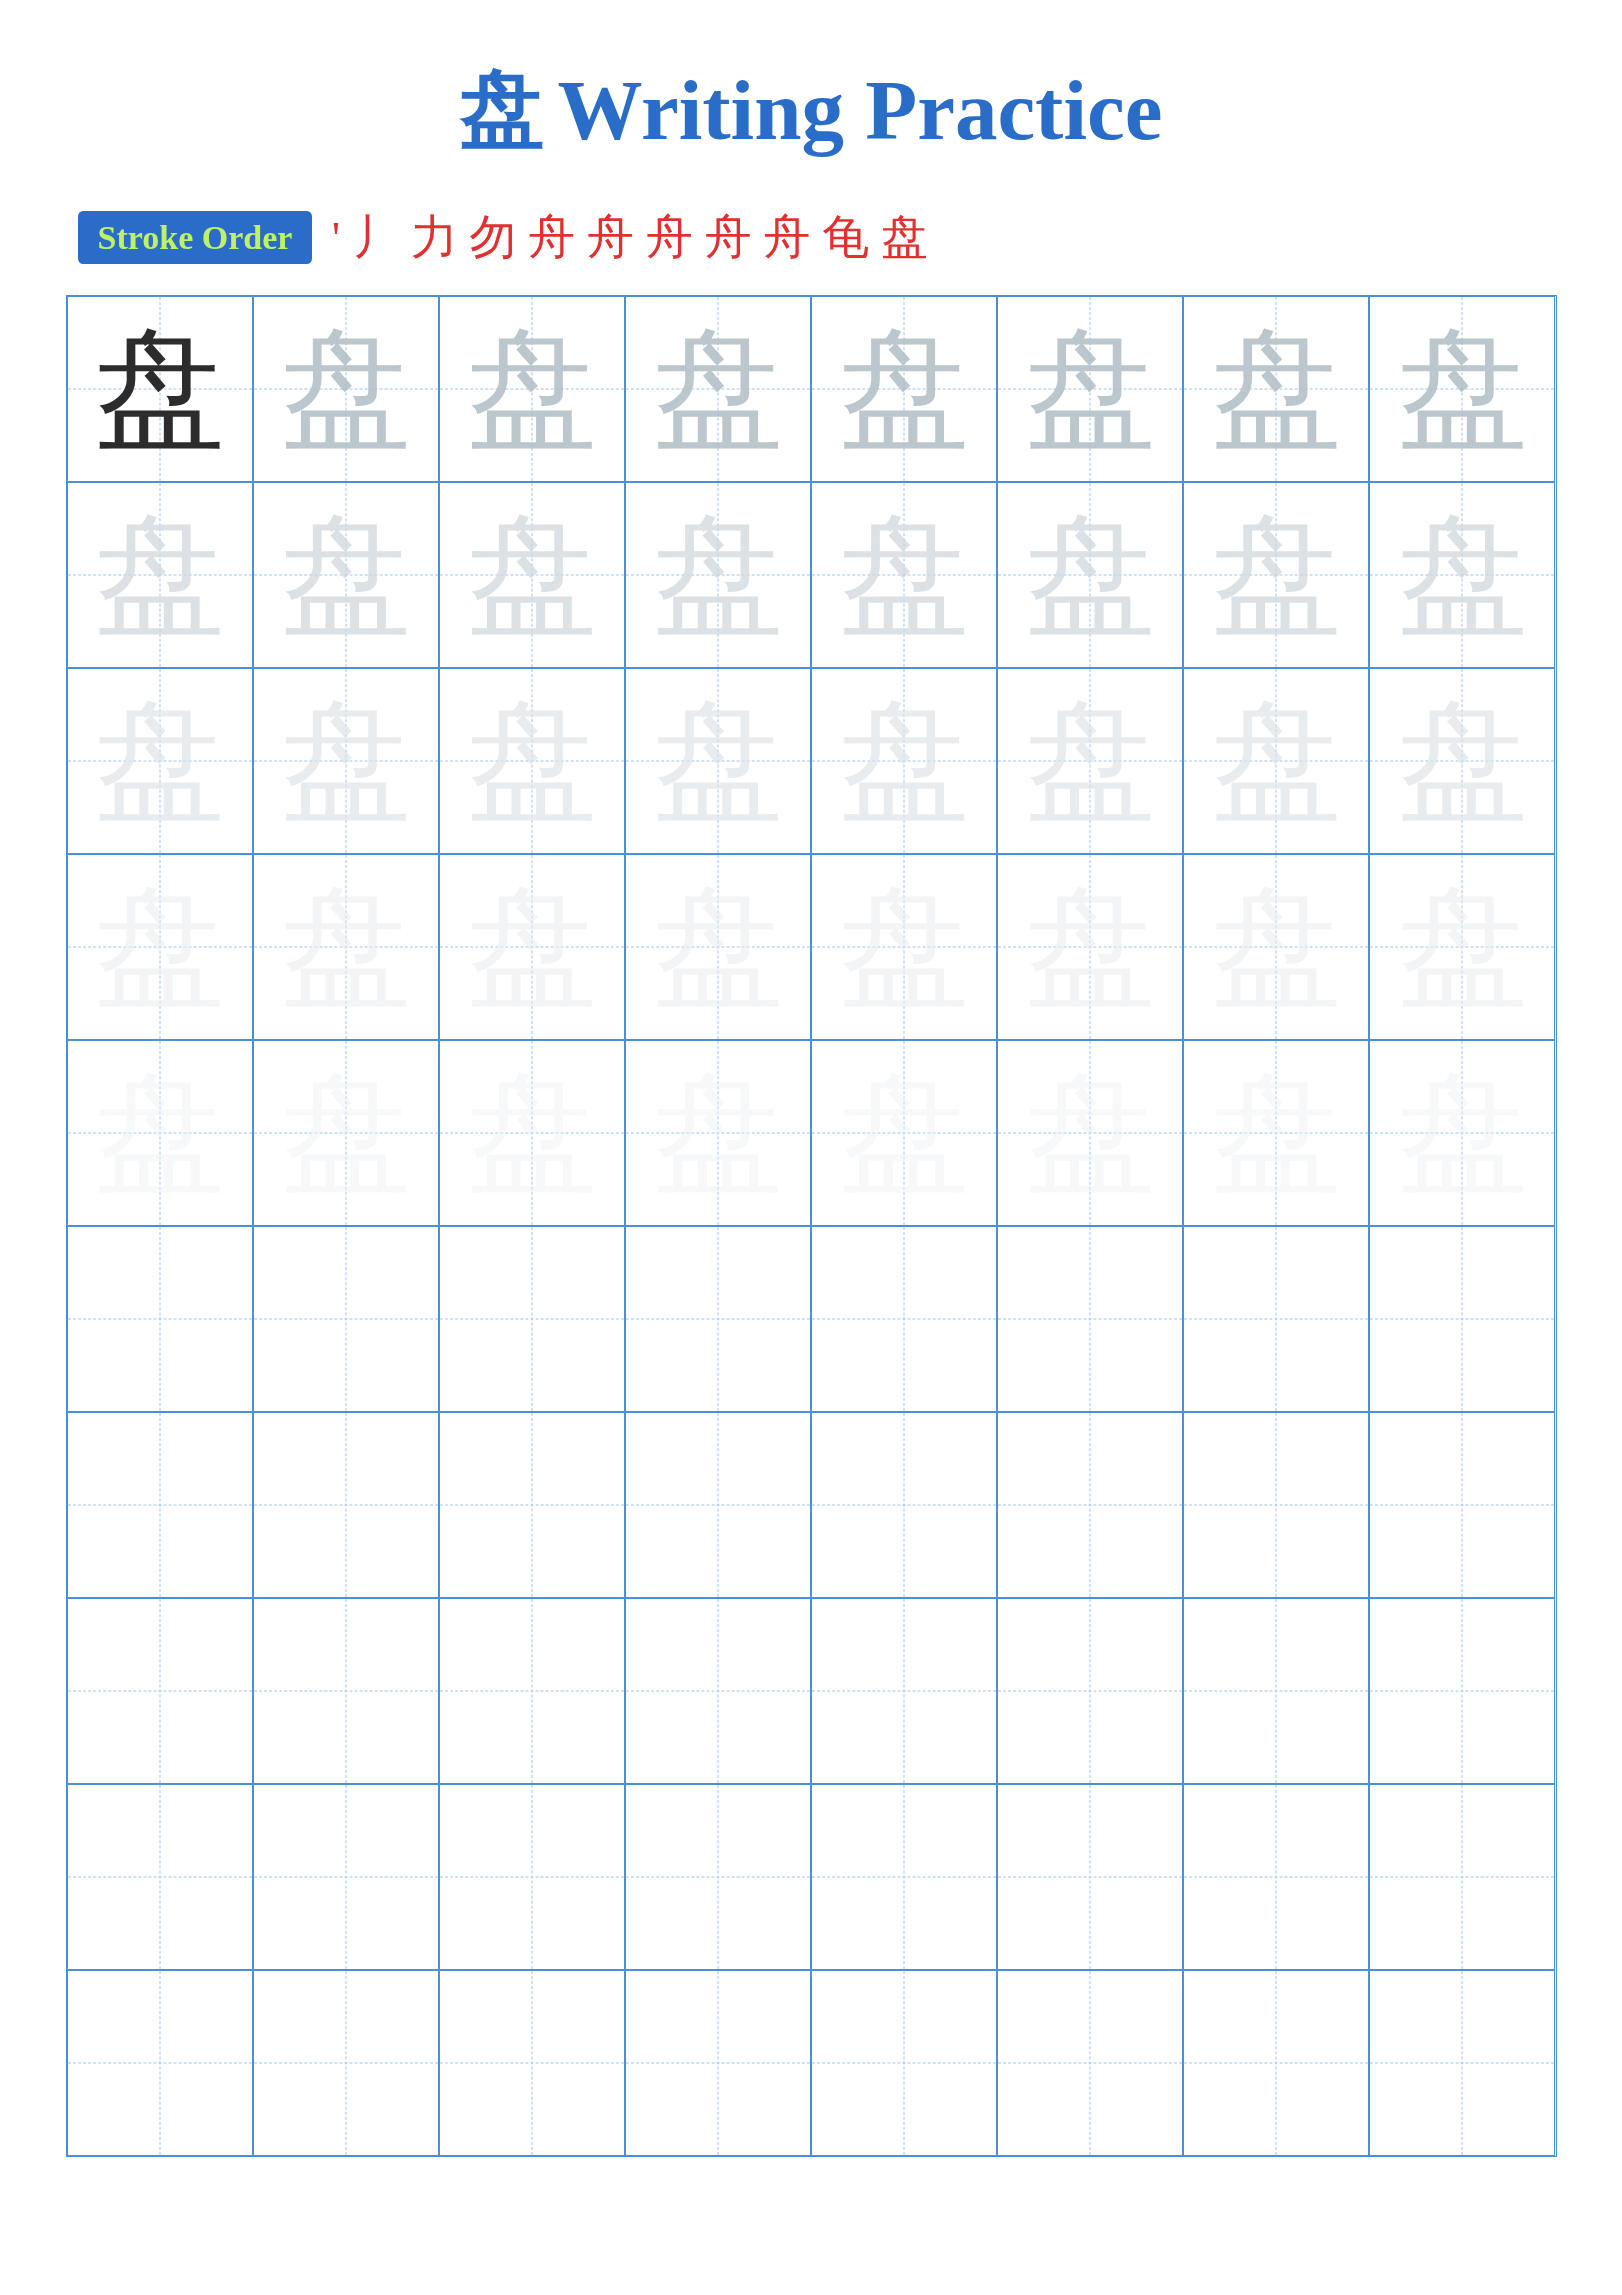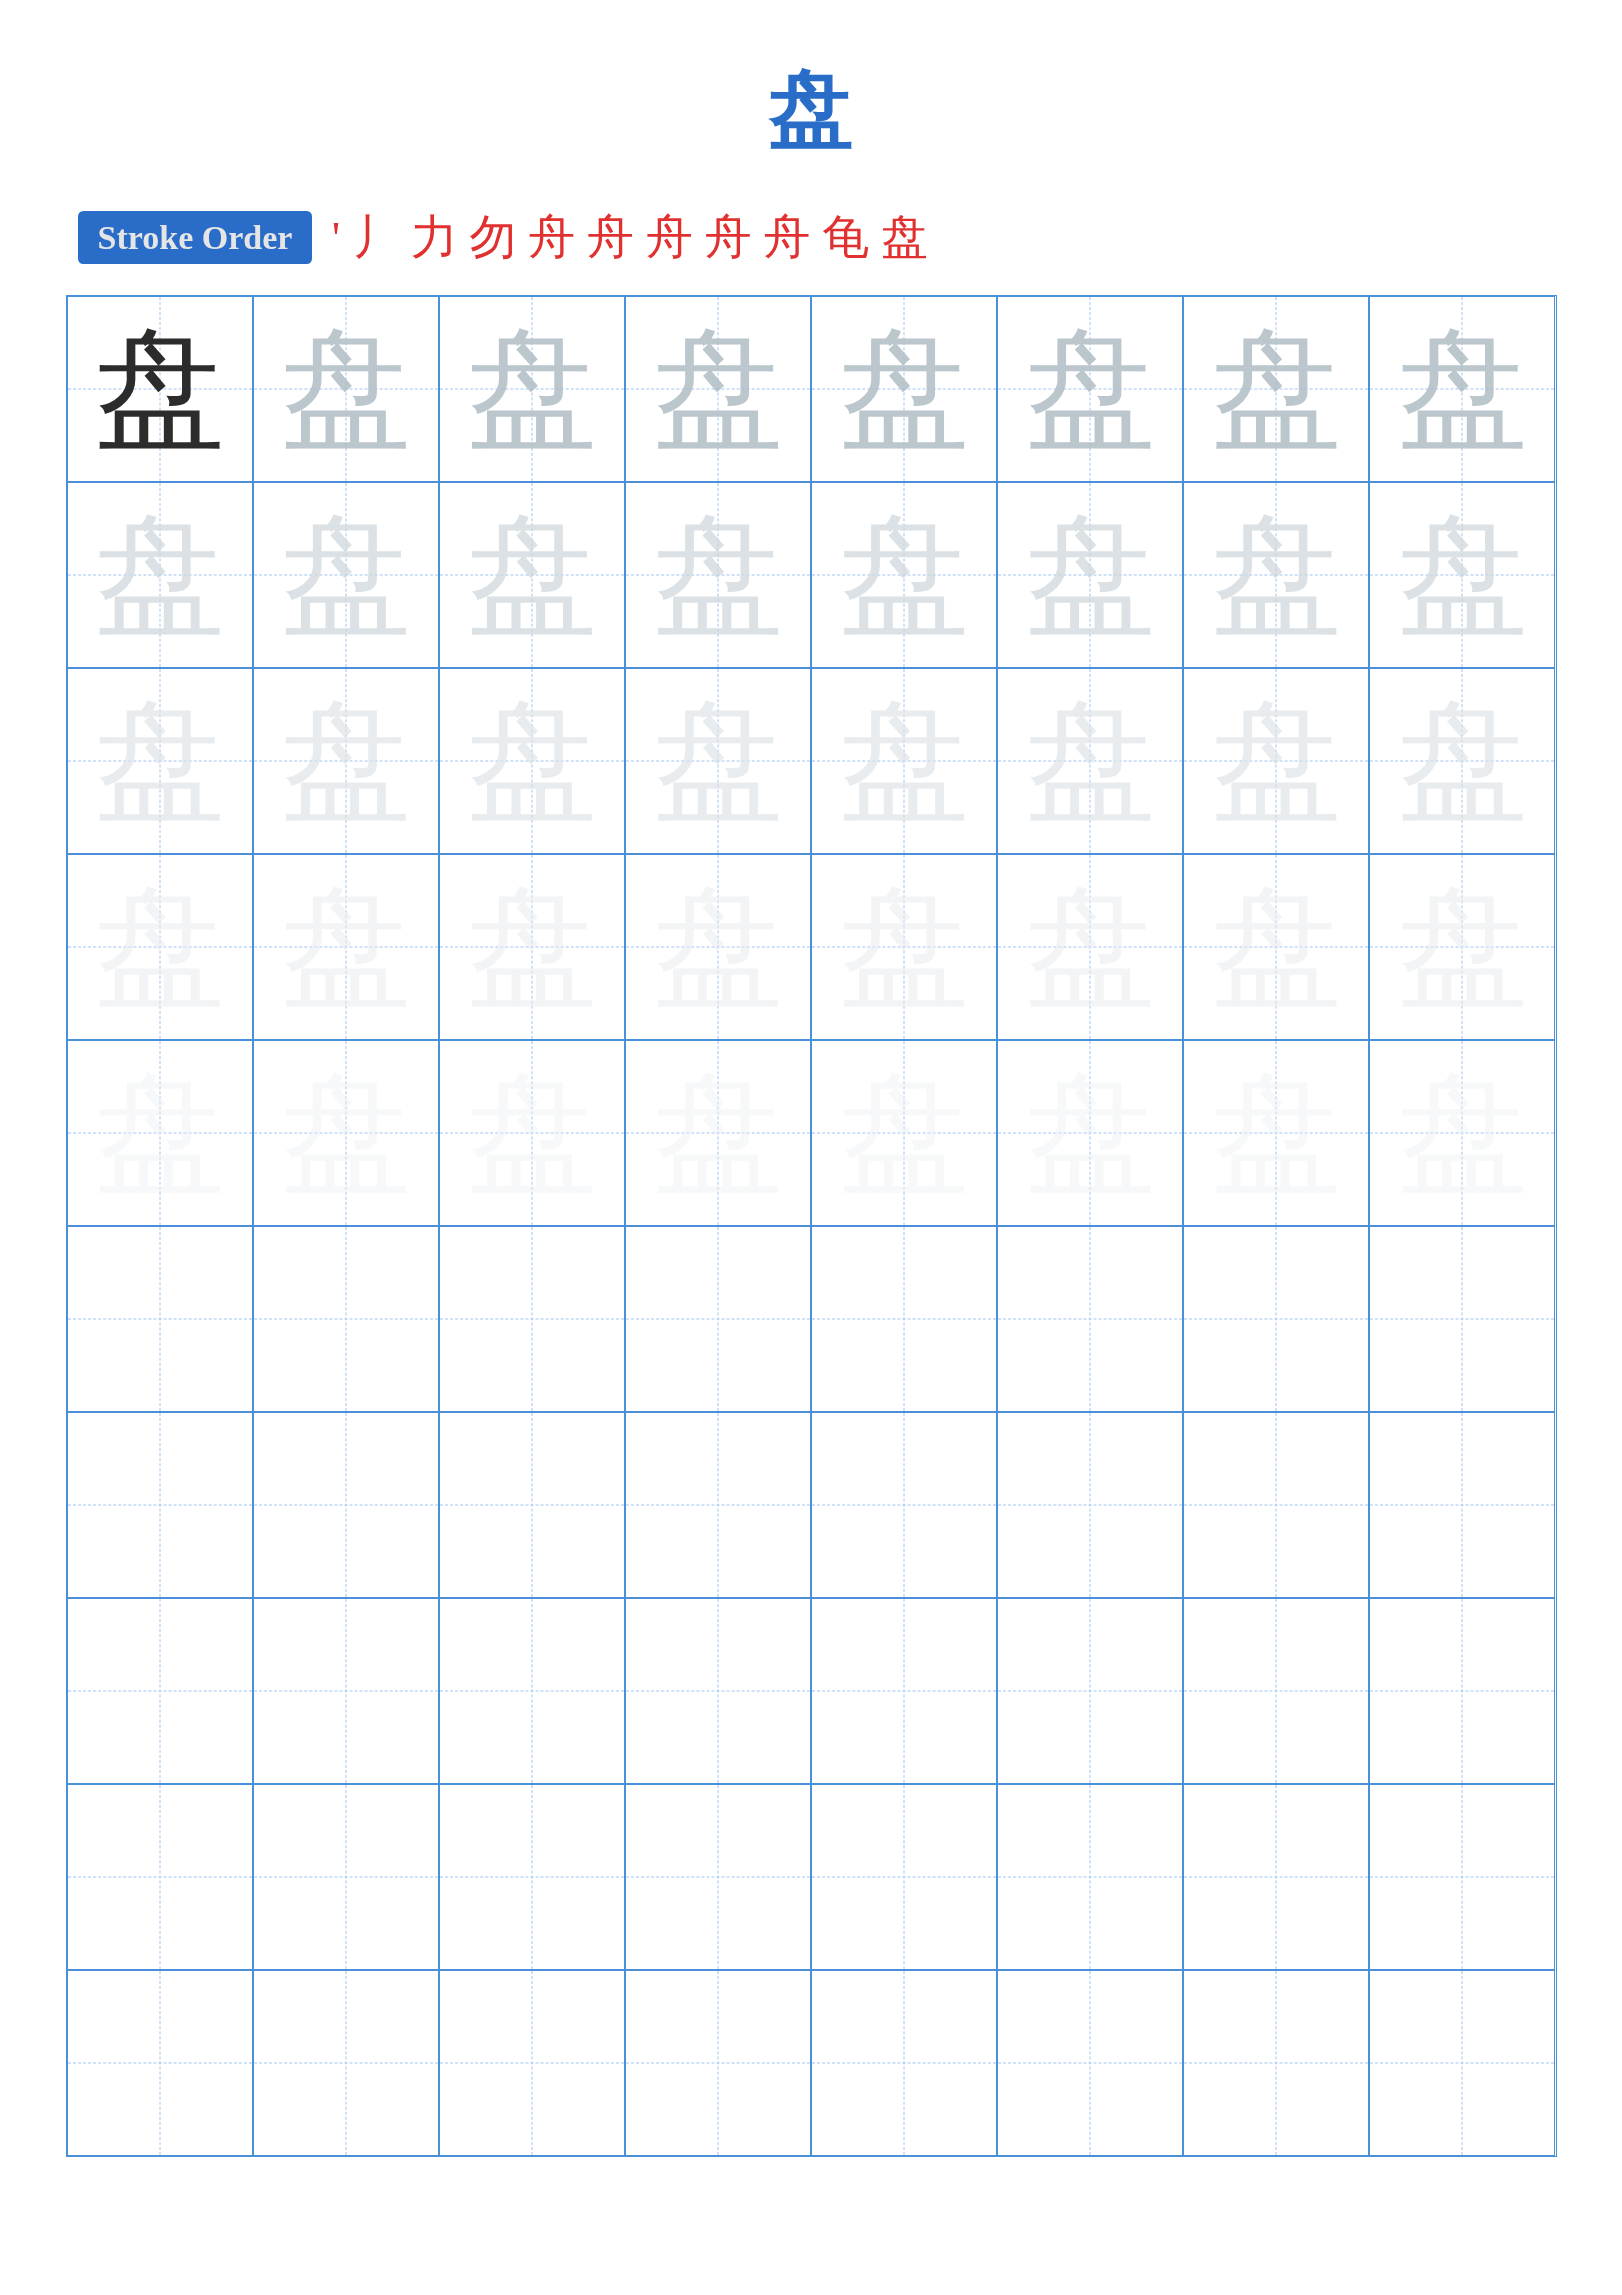--- a/index.html
+++ b/index.html
@@ -42,21 +42,21 @@
       display: flex;
       align-items: center;
       gap: 19.6px;
       margin-bottom: 26px;
       width: 100%;
       padding-left: 13px;
     }
 
     .stroke-order-badge {
       background: #2a6dc9;
-      color: #e5e5e5;
+      color: #bef264;
       font-size: 34px;
       font-weight: bold;
       padding: 7.9px 19.6px;
       border-radius: 5.2px;
       white-space: nowrap;
     }
 
     .stroke-sequence {
       display: flex;
       align-items: center;
@@ -179,20 +179,21 @@
       border-radius: 7.9px;
     }
   </style>
 </head>
 <body>
 
 <div class="page">
 
   <div class="title">
     <span class="title-char">盘</span>
+    <span class="title-text">Writing Practice</span>
   </div>
 
   <div class="stroke-order-row">
     <div class="stroke-order-badge">Stroke Order</div>
     <div class="stroke-sequence">
       <span class="stroke-seq-char">'</span>
       <span class="stroke-seq-char">丿</span>
       <span class="stroke-seq-char">力</span>
       <span class="stroke-seq-char">勿</span>
       <span class="stroke-seq-char">舟</span>

